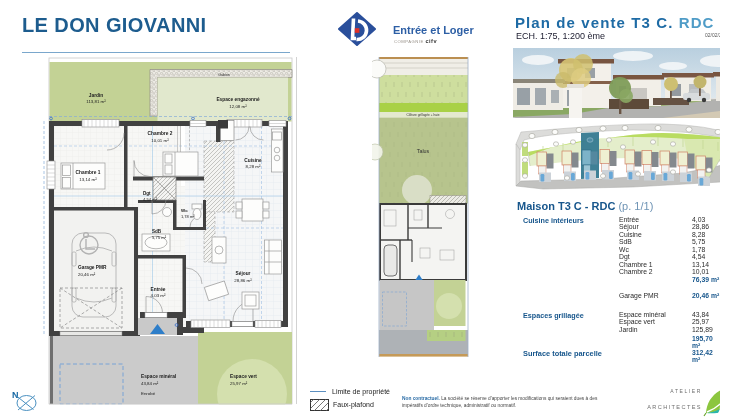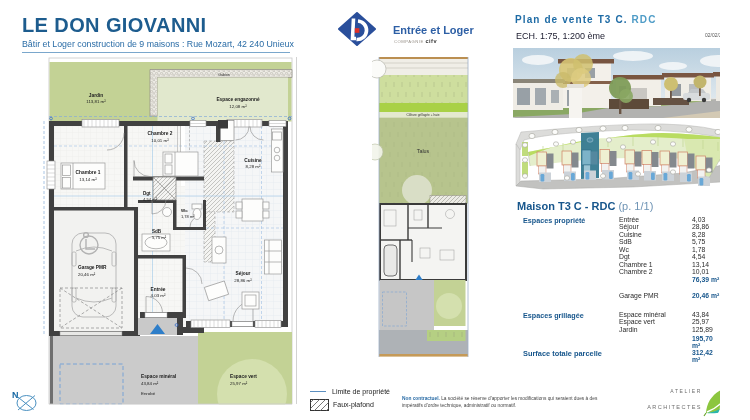--- a/index.html
+++ b/index.html
@@ -6,36 +6,35 @@
   #page{position:relative;width:720px;height:420px;background:#fff;overflow:hidden;
         font-family:"Liberation Sans",sans-serif;border-radius:14px;}
   .abs{position:absolute;}
 </style>
 </head>
 <body>
 <div id="page">
 
   <div class="abs" style="left:22px;top:14px;font-size:20px;font-weight:bold;color:#1d5c8e;letter-spacing:0.4px;">LE DON GIOVANNI</div>
 
-  <div class="abs" style="left:22px;top:39px;font-size:8.8px;color:#2a6ca6;">Bâtir et Loger construction de 9 maisons : Rue Mozart, 42 240 Unieux</div>
 
   <div class="abs" style="left:22px;top:52px;width:268px;height:1px;background:#7aa7cc;"></div>
 
   <svg class="abs" style="left:338px;top:12px;" width="38" height="34" viewBox="0 0 38 34">
     <path d="M19 1 L37 17 L19 33 L1 17 Z" fill="#2a4f9b" stroke="#2a4f9b" stroke-width="2" stroke-linejoin="round"></path>
     <path d="M15.5 6.5 L14.5 26.5 L18 26.5" stroke="#fff" stroke-width="3.6" fill="none"></path>
     <path d="M20 9 A 8.2 8.2 0 1 1 18.5 27.5" stroke="#fff" stroke-width="3.6" fill="none"></path>
     <rect x="16.8" y="16.2" width="4.6" height="4.6" fill="#e03028"></rect>
   </svg>
 
   <div class="abs" style="left:393px;top:24px;font-size:11px;font-weight:bold;color:#2d5fa5;">Entrée et Loger</div>
 
   <div class="abs" style="left:394px;top:37.5px;font-size:4.2px;color:#979088;letter-spacing:.5px;">COMPAGNIE <span style="color:#333;font-weight:bold;font-size:5.6px;">cifv</span></div>
 
-  <div class="abs" style="left:515px;top:13.5px;font-size:10px;font-weight:bold;color:#1e6ba5;letter-spacing:1.1px;">Plan de vente T3 C. <span style="color:#4f9cc7;font-weight:bold;">RDC</span></div>
+  <div class="abs" style="left:515px;top:13.5px;font-size:15px;font-weight:bold;color:#1e6ba5;letter-spacing:1.1px;">Plan de vente T3 C. <span style="color:#4f9cc7;font-weight:bold;">RDC</span></div>
 
   <div class="abs" style="left:516px;top:31px;font-size:9px;color:#1b1b2e;">ECH. 1:75, 1:200 ème</div>
 
   <div class="abs" style="left:705px;top:32px;font-size:5px;color:#555;">02/02/2023</div>
 
   <svg class="abs" style="left:0;top:0;" width="335" height="420" viewBox="0 0 335 420">
     <defs>
       <pattern id="pgrid" width="6" height="6" patternUnits="userSpaceOnUse">
         <rect width="6" height="6" fill="#f7f7f5"></rect>
         <path d="M6 0 H0 V6" stroke="#e9e9e6" stroke-width="0.6" fill="none"></path>
@@ -677,21 +676,21 @@
         <ellipse cx="160" cy="52" rx="2.6" ry="2.2"></ellipse>
           <ellipse cx="196" cy="50" rx="2.6" ry="2.2"></ellipse>
       </g>
 
       <path d="M15 32 L17 46 M219 19 L196 58" stroke="#b0b0a8" stroke-width="0.5" fill="none"></path>
     </g>
   </svg>
 
   <div class="abs" style="left:517px;top:200px;font-size:11px;font-weight:bold;color:#17568c;">Maison T3 C - RDC <span style="font-weight:normal;color:#6f94b5;">(p. 1/1)</span></div>
 
-  <div class="abs" style="left:523px;top:215.5px;font-size:7.2px;font-weight:bold;color:#17568c;">Espaces propriété</div>
+  <div class="abs" style="left:523px;top:215.5px;font-size:7.2px;font-weight:bold;color:#17568c;">Cuisine intérieurs</div>
 
   <div class="abs" style="left:619px;top:215.5px;font-size:6.8px;color:#2b2b2b;line-height:7.56px;">Entrée<br>Séjour<br>Cuisine<br>SdB<br>Wc<br>Dgt<br>Chambre 1<br>Chambre 2</div>
 
   <div class="abs" style="left:692px;top:215.5px;font-size:6.8px;color:#2b2b2b;line-height:7.56px;">4,03<br>28,86<br>8,28<br>5,75<br>1,78<br>4,54<br>13,14<br>10,01</div>
 
   <div class="abs" style="left:692px;top:276px;font-size:6.8px;font-weight:bold;color:#17568c;">76,39 m²</div>
 
   <div class="abs" style="left:619px;top:292px;font-size:6.8px;color:#2b2b2b;">Garage PMR</div>
   <div class="abs" style="left:692px;top:292px;font-size:6.8px;font-weight:bold;color:#17568c;">20,46 m²</div>
 

